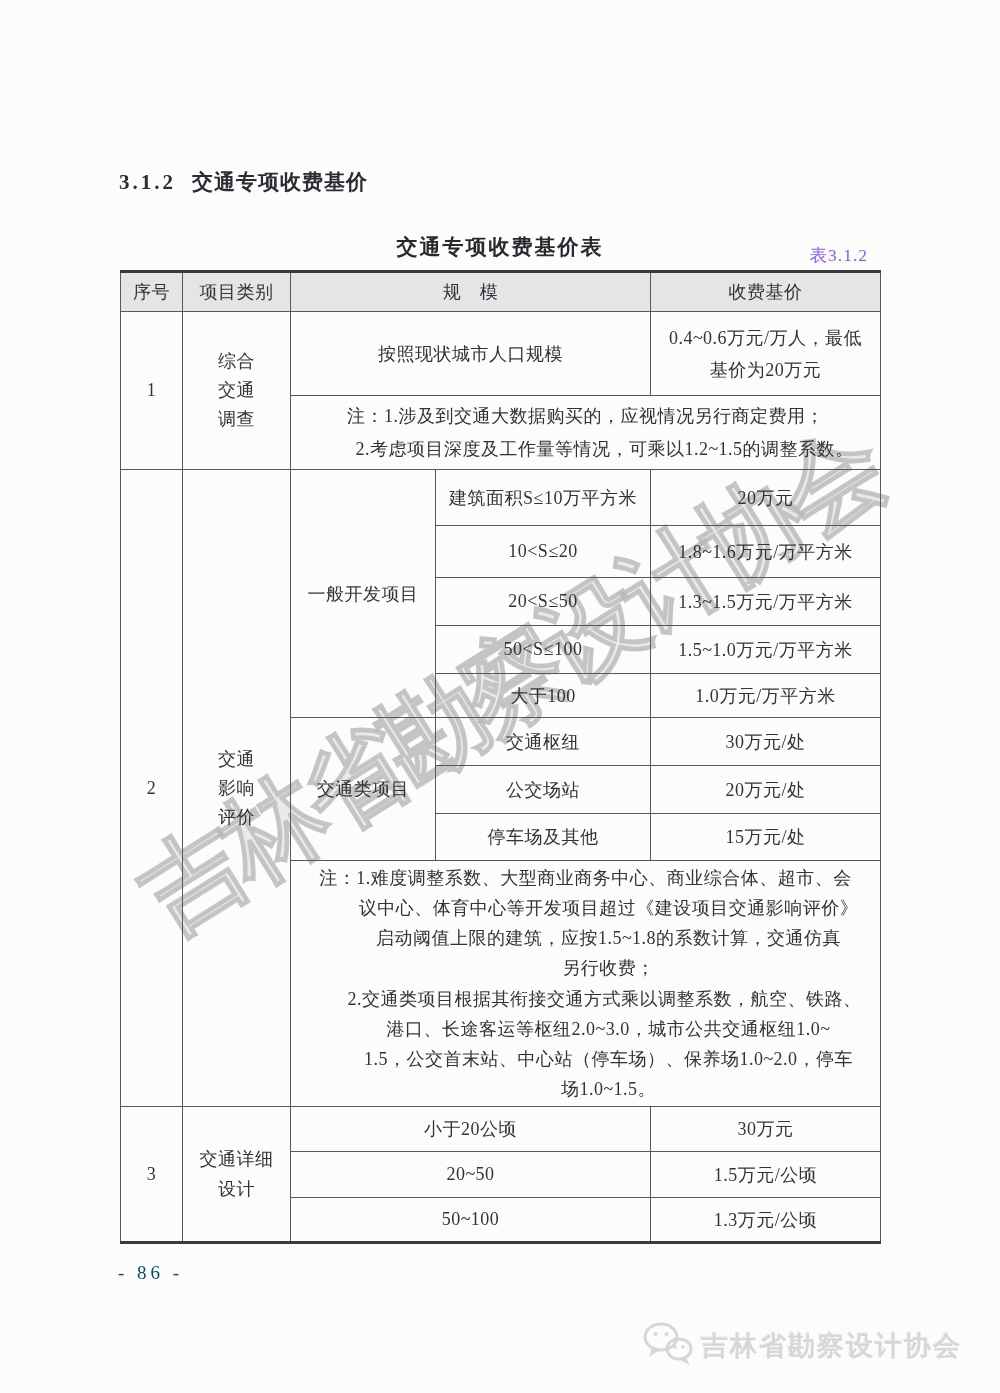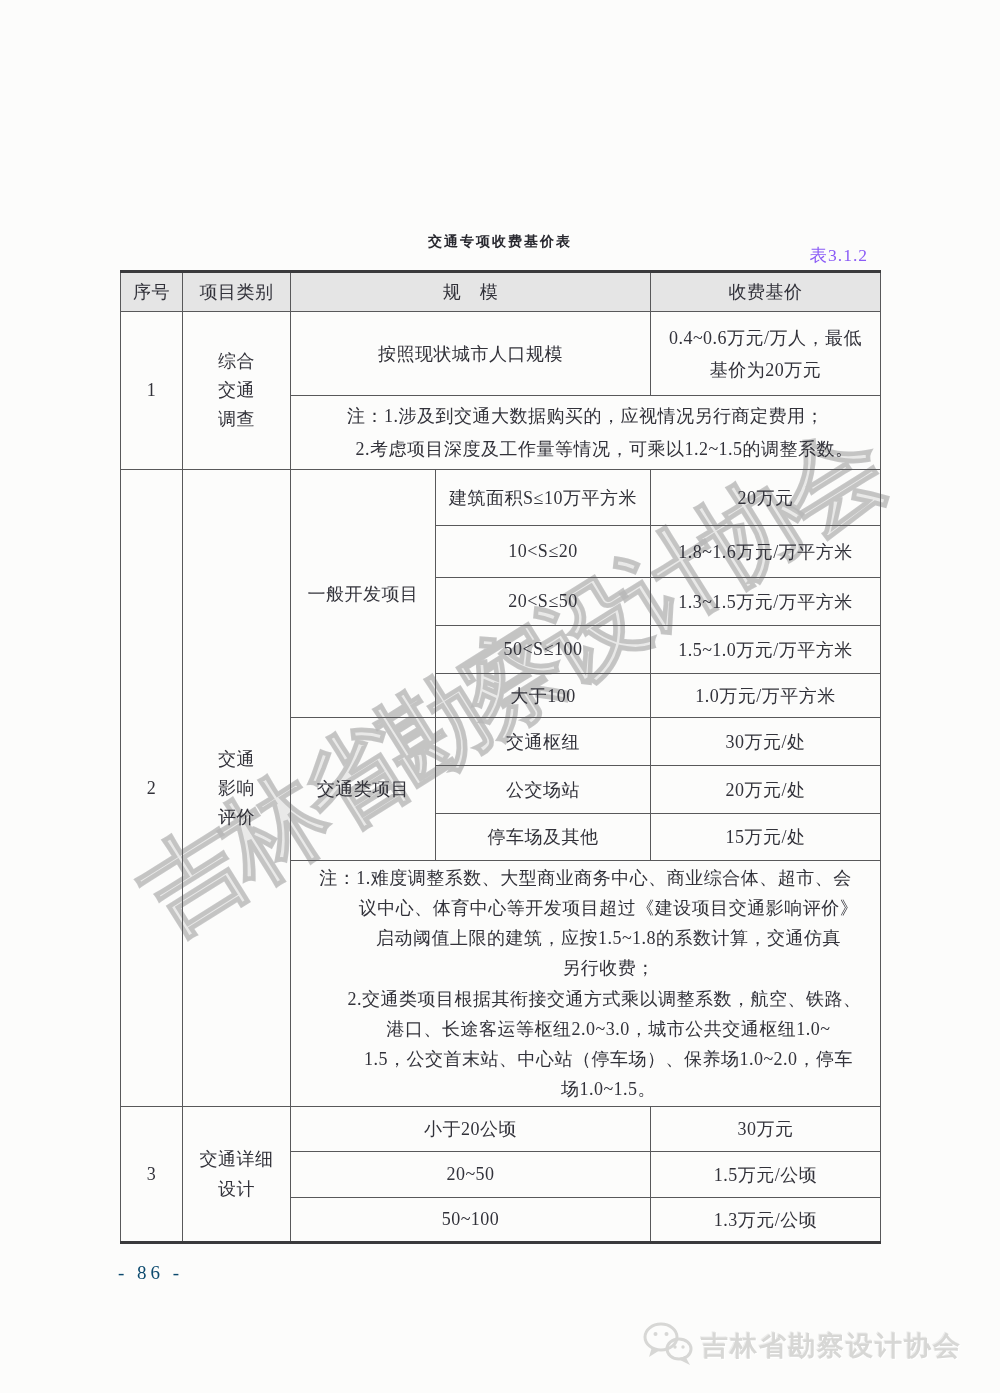--- a/index.html
+++ b/index.html
@@ -34,21 +34,21 @@
     position:absolute;left:119px;top:168px;z-index:2;
     font-family:"Liberation Sans","DejaVu Sans",sans-serif;
     font-weight:700;font-size:21px;color:#2c2c34;
     letter-spacing:1px;
   }
   .sec-heading .num{margin-right:16px;font-family:"Liberation Serif","DejaVu Serif",serif;letter-spacing:3px;}
   .tbl-title{
     position:absolute;left:120px;top:233px;width:760px;z-index:2;
     text-align:center;
     font-family:"Liberation Sans","DejaVu Sans",sans-serif;
-    font-weight:700;font-size:14px;color:#28282f;
+    font-weight:700;font-size:21px;color:#28282f;
     letter-spacing:2px;
   }
   .tbl-label{
     position:absolute;right:132px;top:243px;z-index:2;
     font-size:17.5px;color:#8b5cf6;letter-spacing:1px;
   }
   
   table.fee{
     position:absolute;left:120px;top:270px;z-index:2;
     width:760px;
@@ -102,20 +102,23 @@
     white-space:nowrap;
   }
 </style>
 </head>
 <body>
 
 <div class="page">
 
   <div class="watermark">吉林省勘察设计协会</div>
 
+  <div class="sec-heading">
+    <span class="num">3.1.2</span><span>交通专项收费基价</span>
+  </div>
 
   <div class="tbl-title">交通专项收费基价表</div>
   <div class="tbl-label">表3.1.2</div>
 
   <table class="fee">
     <colgroup>
       <col style="width:62px">
         <col style="width:108px">
         <col style="width:145px">
         <col style="width:215px">

